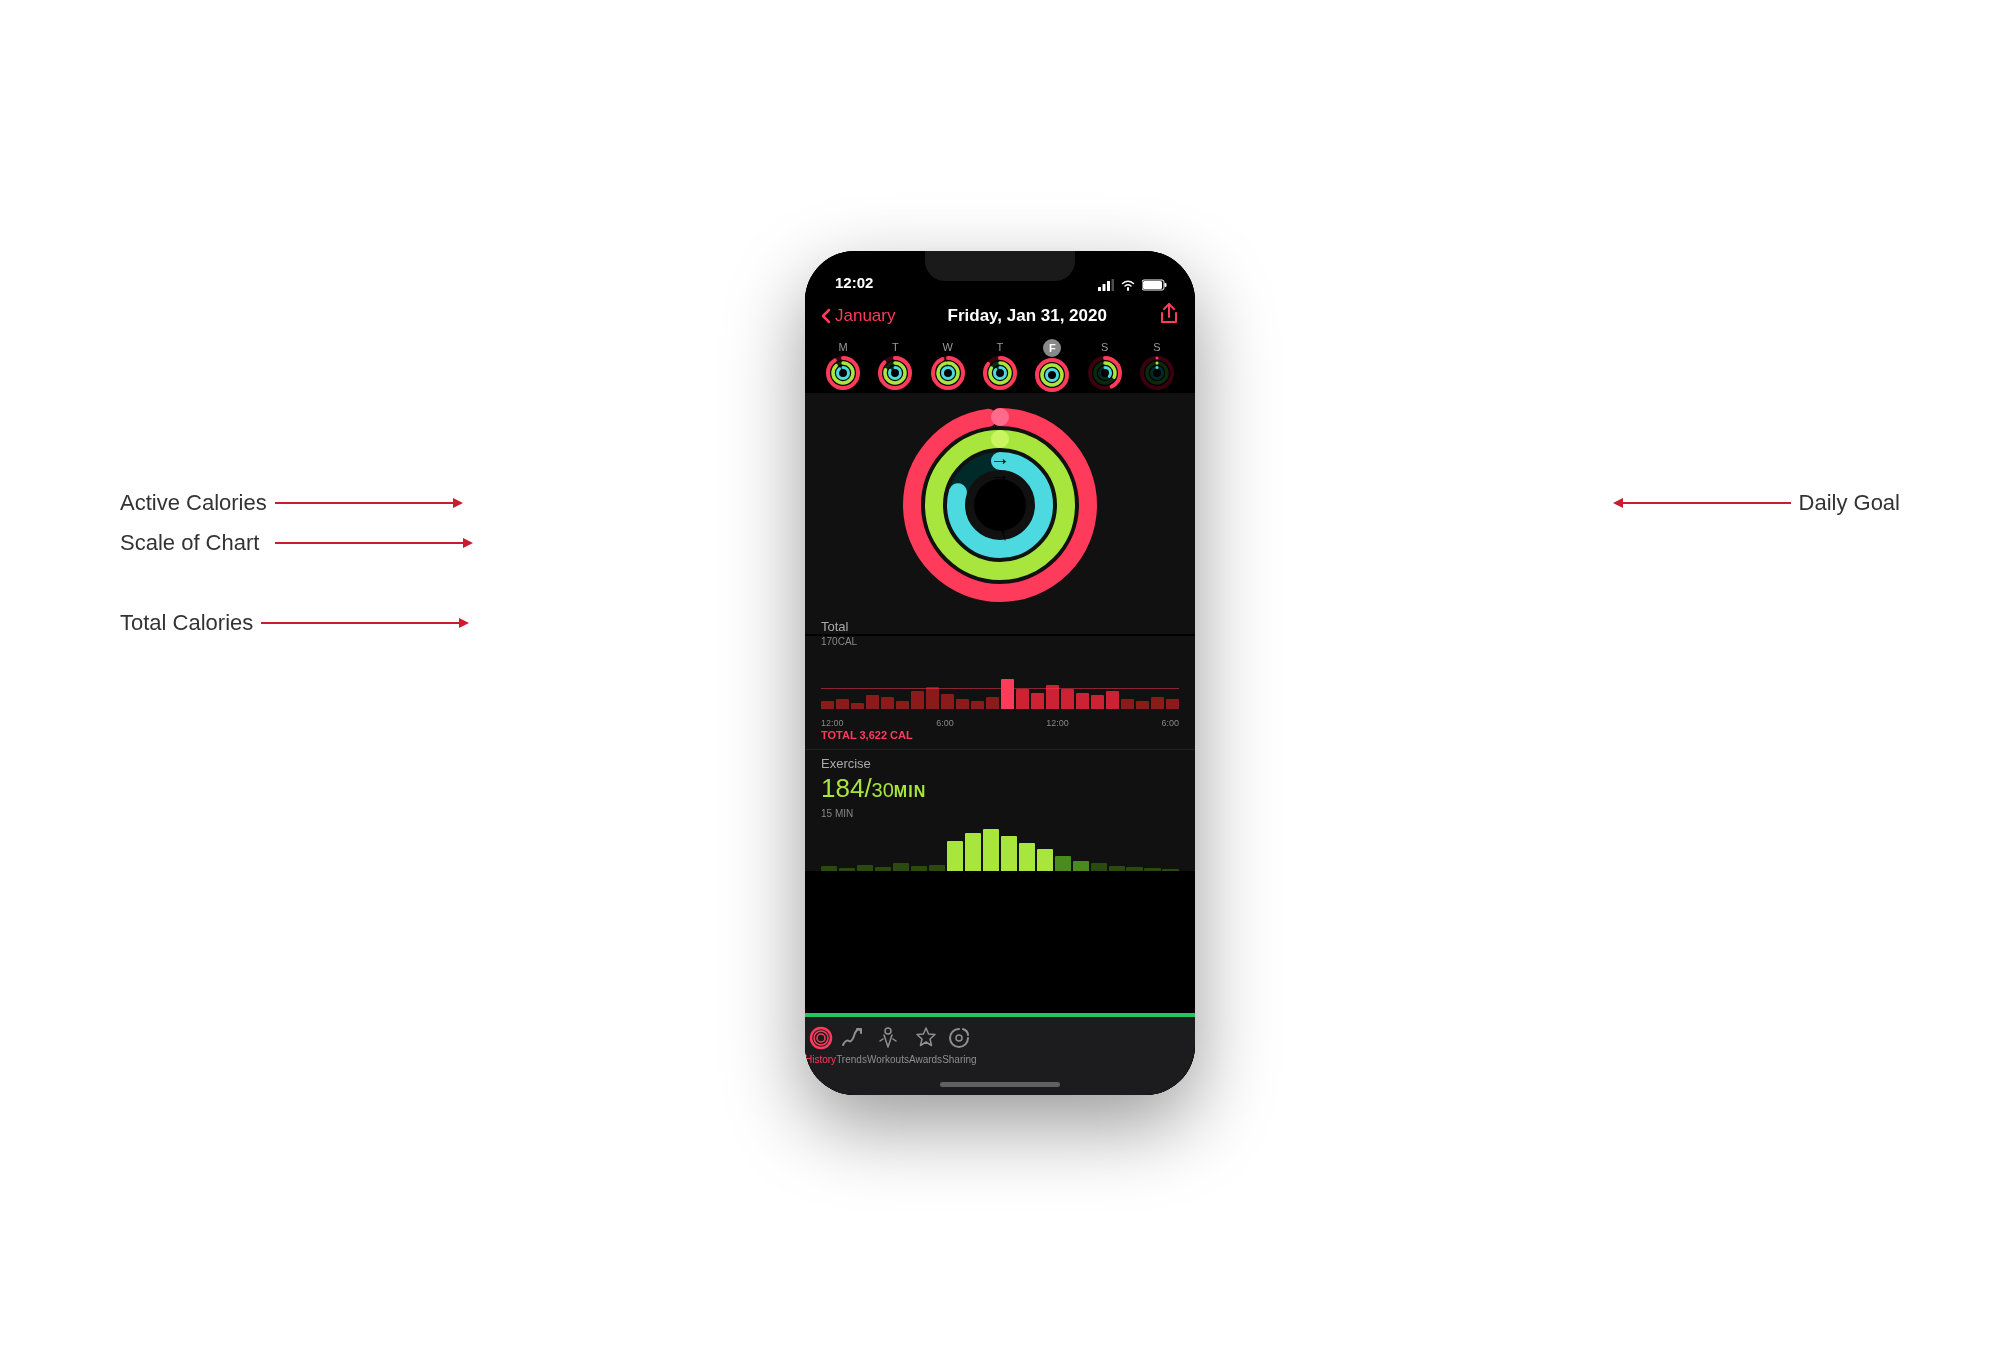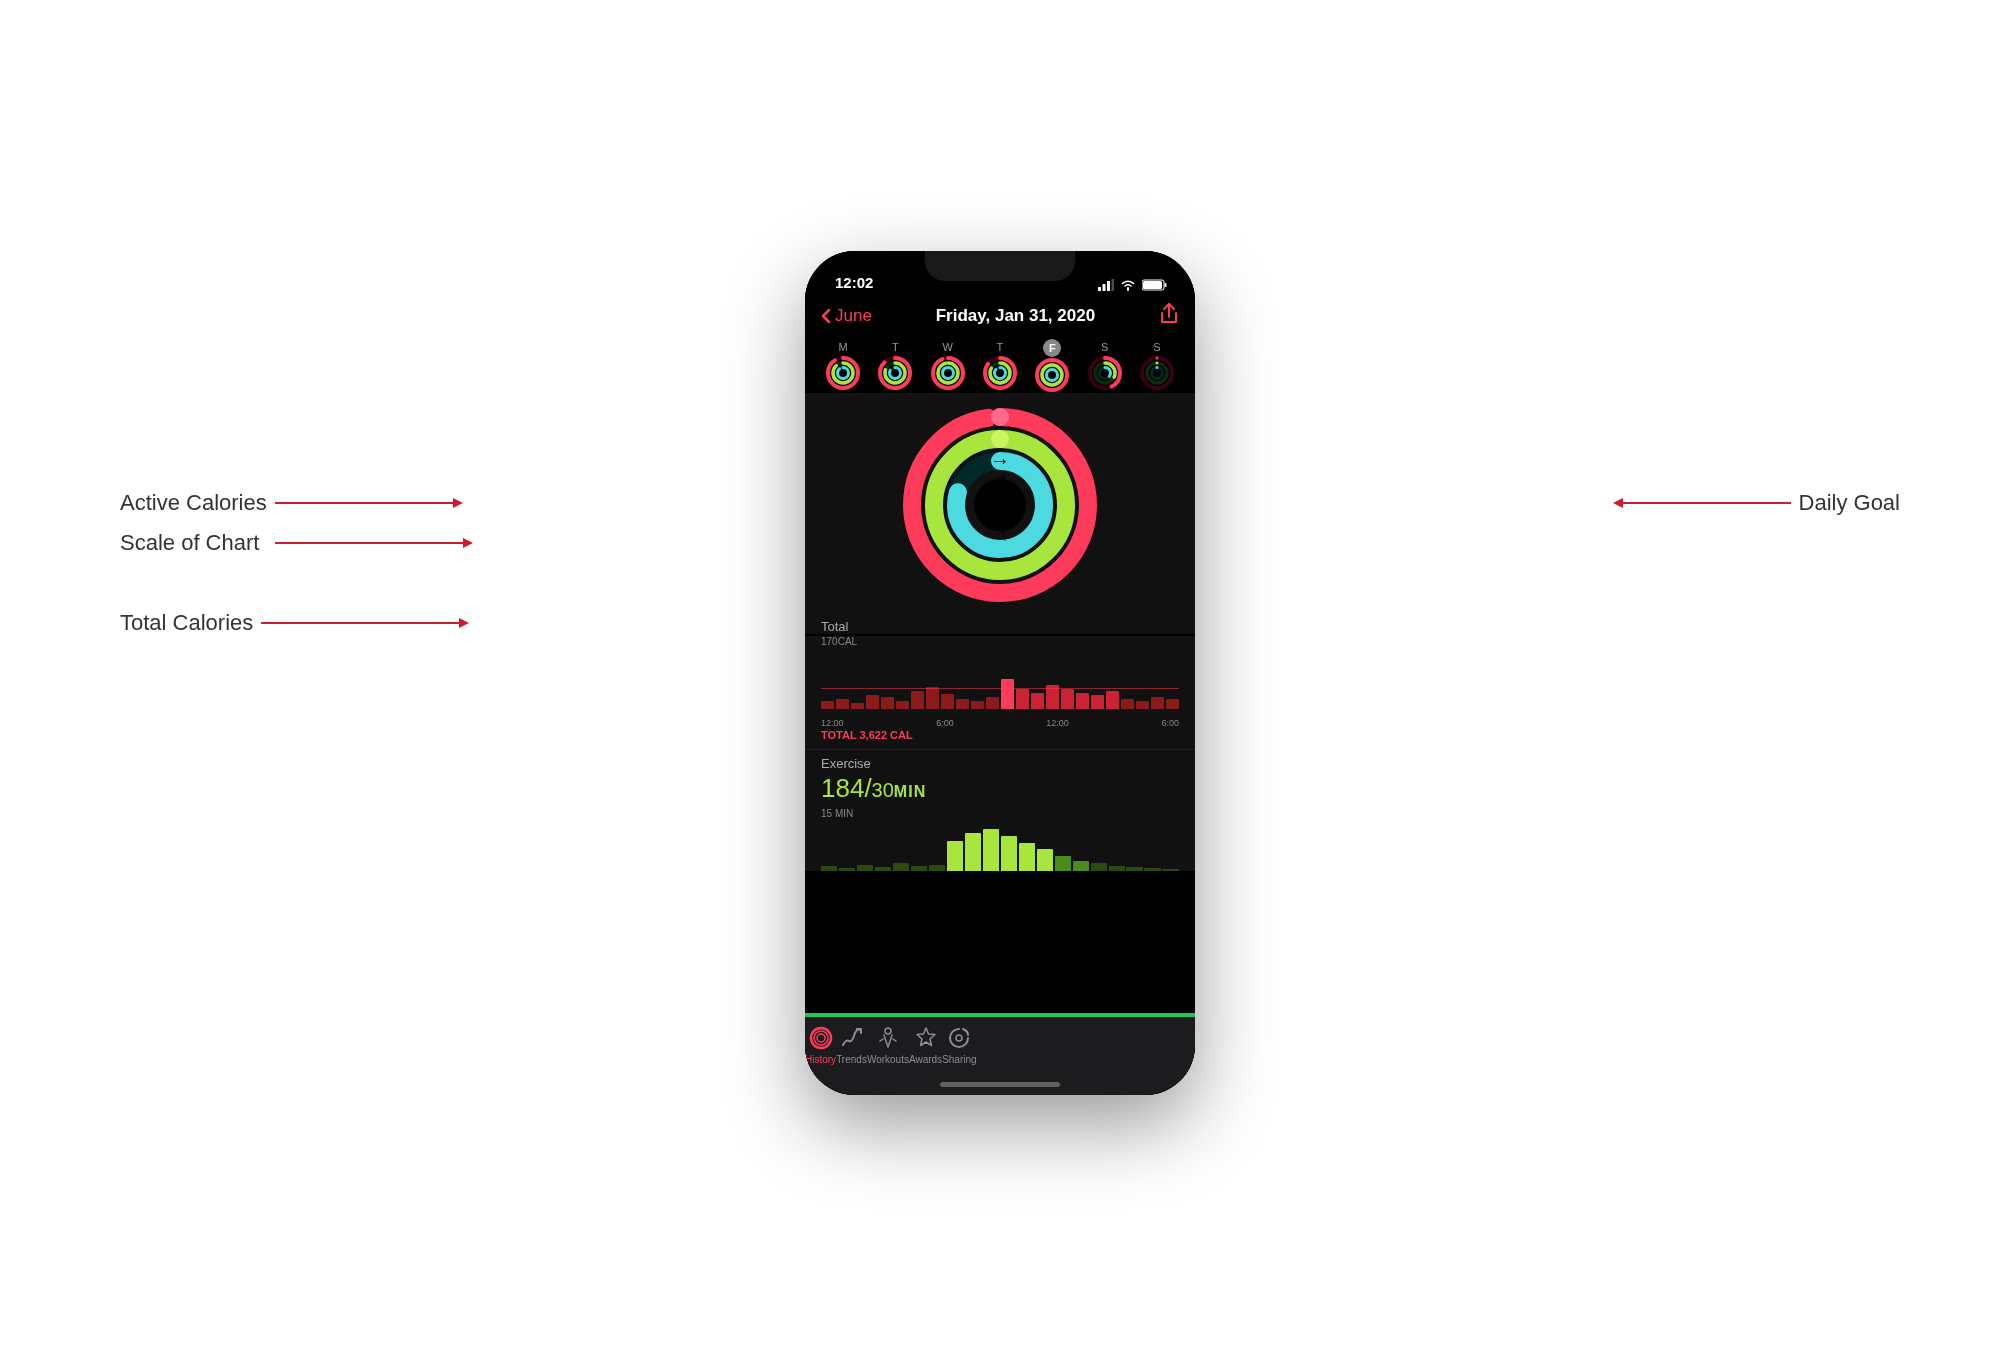--- a/index.html
+++ b/index.html
@@ -321,21 +321,21 @@
         </div>
       </div>
 
       <div class="phone-content">
 
         <div class="nav-header">
           <div class="nav-back">
             <svg width="10" height="16" viewBox="0 0 10 16" fill="none">
               <path d="M8 2 L2 8 L8 14" stroke="#ff3b5c" stroke-width="2.5" stroke-linecap="round" stroke-linejoin="round"></path>
             </svg>
-            <span style="color:#ff3b5c; font-size:17px;">June</span>
+            <span style="color:#ff3b5c; font-size:17px;">January</span>
           </div>
           <span class="nav-title">Friday, Jan 31, 2020</span>
           <div class="nav-share">
             <svg width="20" height="22" viewBox="0 0 20 22" fill="none">
               <path d="M10 1 L10 14" stroke="#ff3b5c" stroke-width="2" stroke-linecap="round"></path>
               <path d="M5 6 L10 1 L15 6" stroke="#ff3b5c" stroke-width="2" stroke-linecap="round" stroke-linejoin="round"></path>
               <path d="M3 10 L3 19 L17 19 L17 10" stroke="#ff3b5c" stroke-width="2" stroke-linecap="round" stroke-linejoin="round"></path>
             </svg>
           </div>
         </div>

